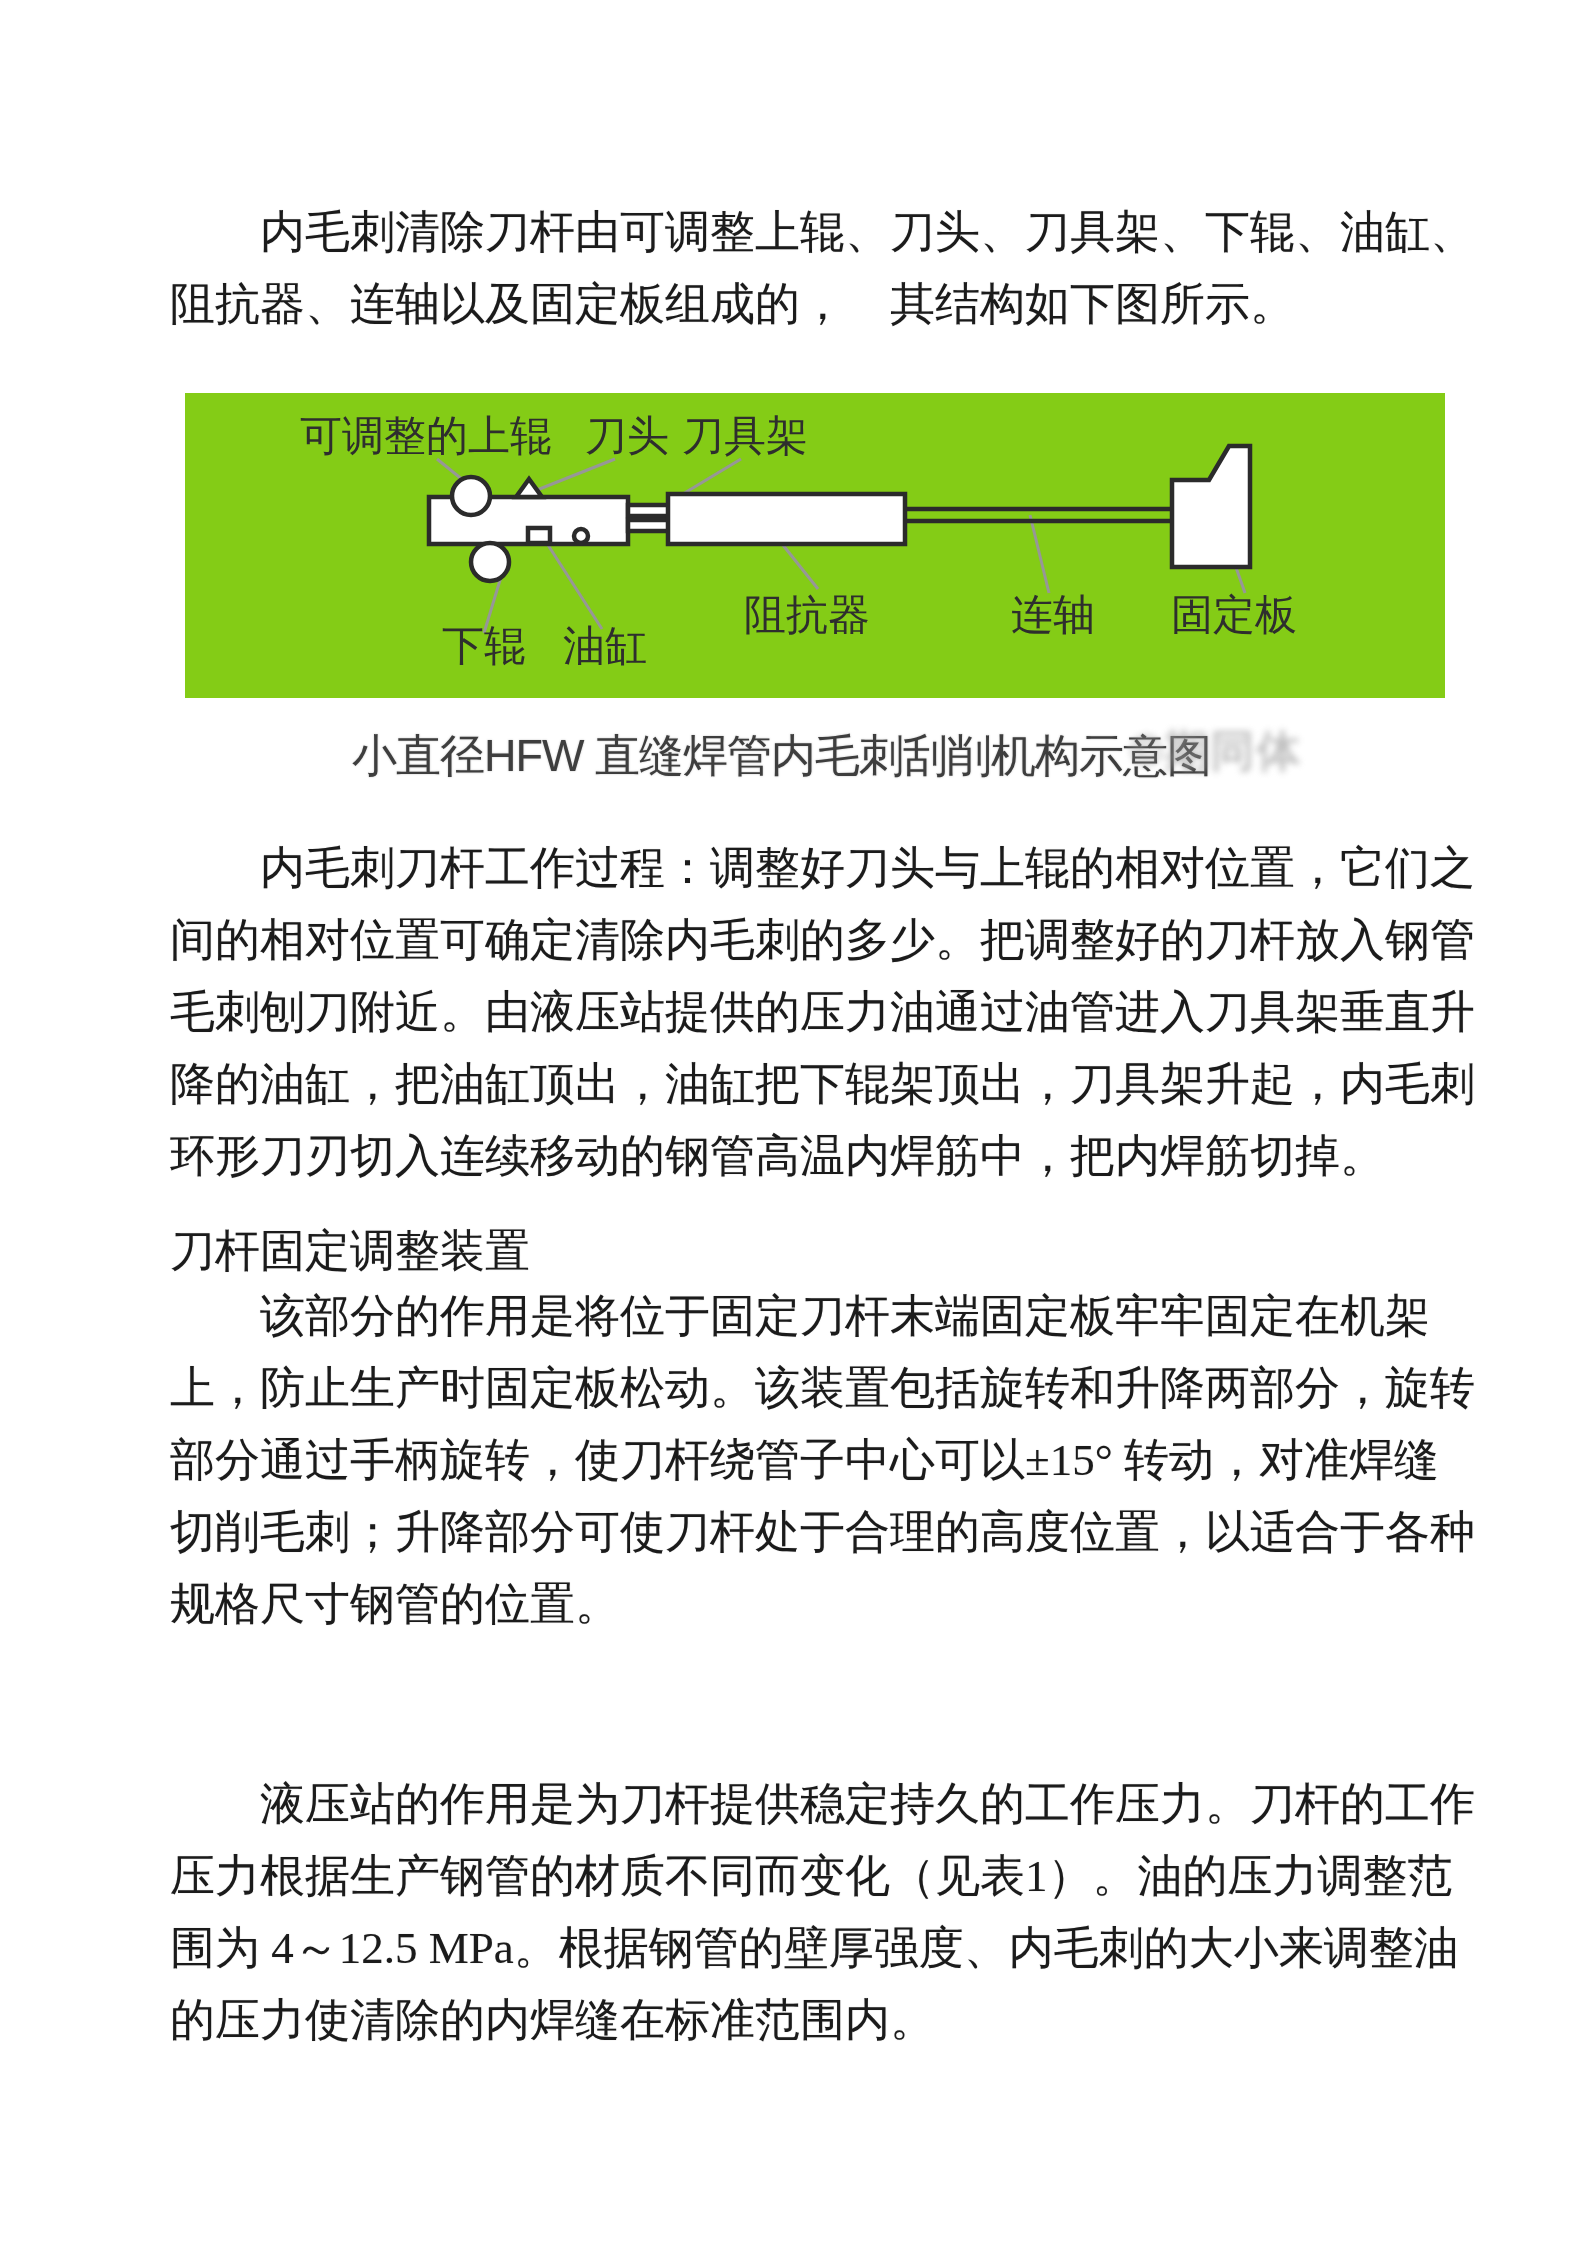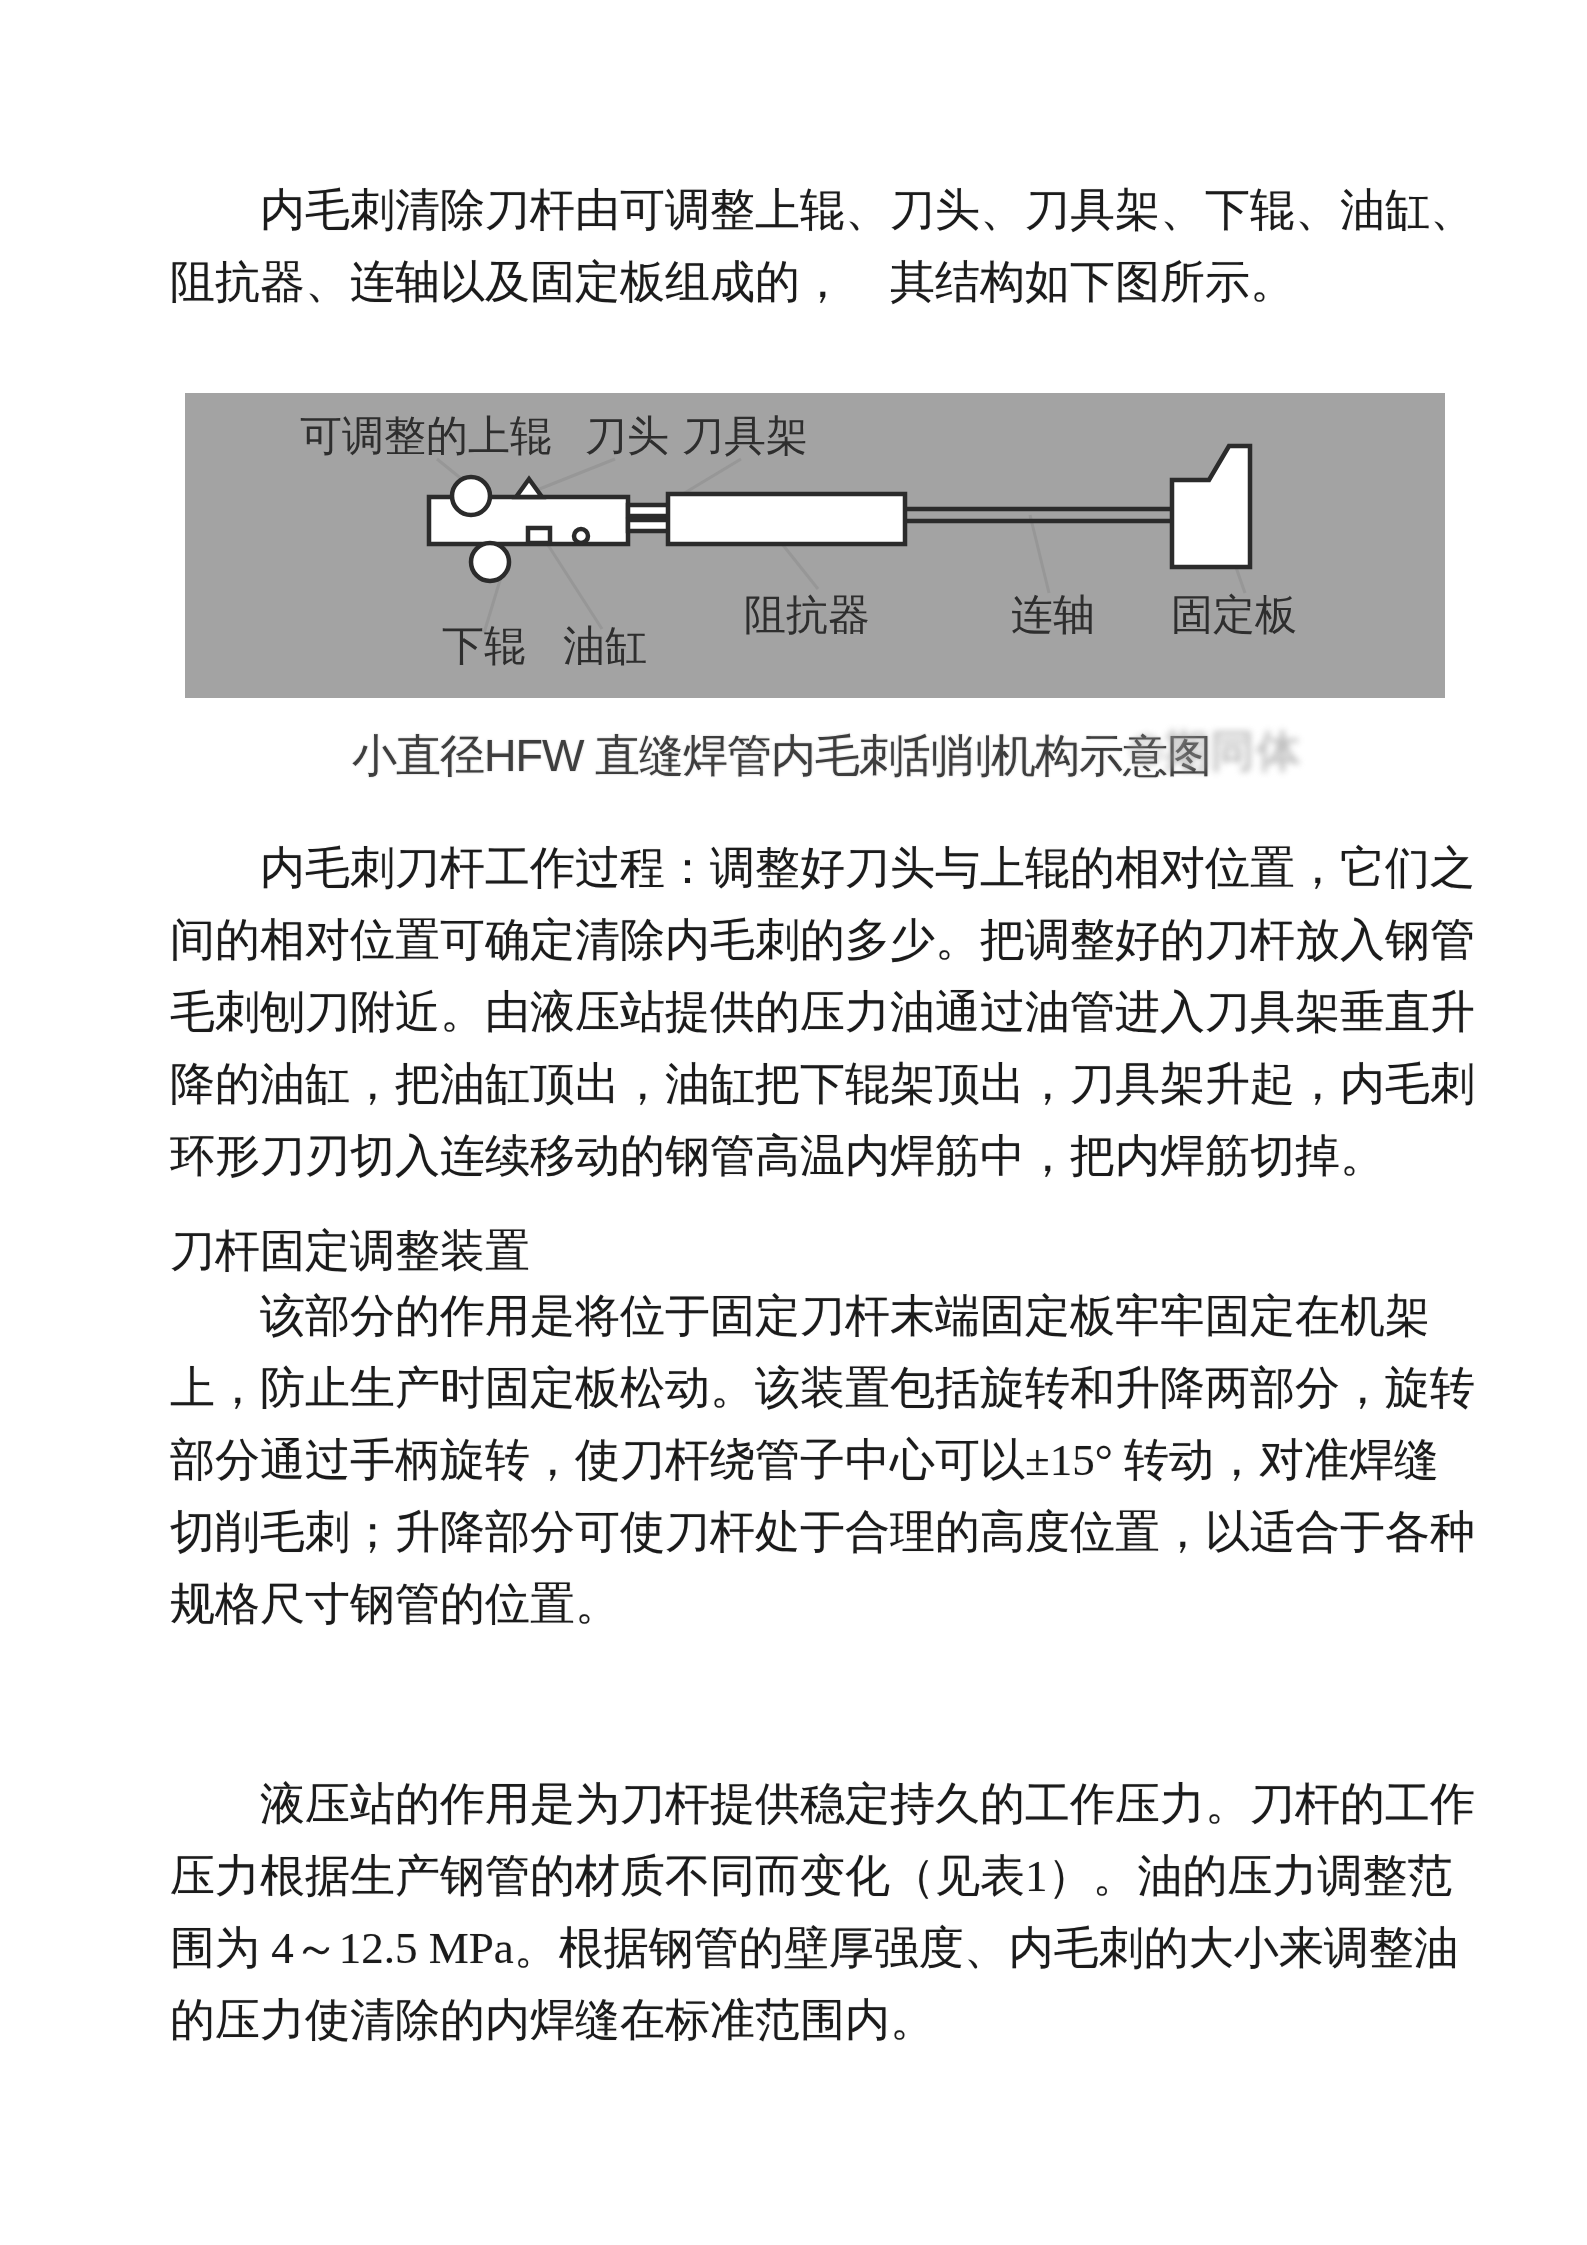--- a/index.html
+++ b/index.html
@@ -20,21 +20,21 @@
   .para .line{height:72px;white-space:nowrap;}
   .para .first{text-indent:90px;}
   .heading{
     position:absolute;left:170px;width:1270px;
     font-size:45px;line-height:72px;color:#1b1b1b;
     text-shadow:0 0 1px rgba(0,0,0,.28);
     white-space:nowrap;
   }
   .figure{
     position:absolute;left:185px;top:393px;width:1260px;height:305px;
-    background:#a3a3a3;
+    background:#84cc16;
   }
   .figure svg{display:block;width:1260px;height:305px;}
   .diag-label{
     font-family:"Liberation Serif","DejaVu Serif",serif;
     font-size:42px;fill:#2e2e2e;
   }
   .caption{
     position:absolute;left:352px;top:724px;
     font-family:"Liberation Sans","DejaVu Sans",sans-serif;
     font-weight:400;font-size:45px;line-height:64px;
@@ -43,21 +43,21 @@
     white-space:nowrap;
   }
   .caption-watermark{
     position:absolute;left:1130px;top:722px;
     font-family:"Liberation Sans","DejaVu Sans",sans-serif;
     font-weight:700;font-size:44px;color:#9f9f9f;
     filter:blur(3px);opacity:.65;
     letter-spacing:2px;white-space:nowrap;
   }
   
-  #p1{top:174px;}
+  #p1{top:200px;font-family:Liberation Mono, monospace;}
   #p2{top:832px;}
   #h1{top:1215px;}
   #p3{top:1280px;}
   #h2{top:1696px;}
   #p4{top:1768px;}
 </style>
 </head>
 <body>
 
 <div class="page">

